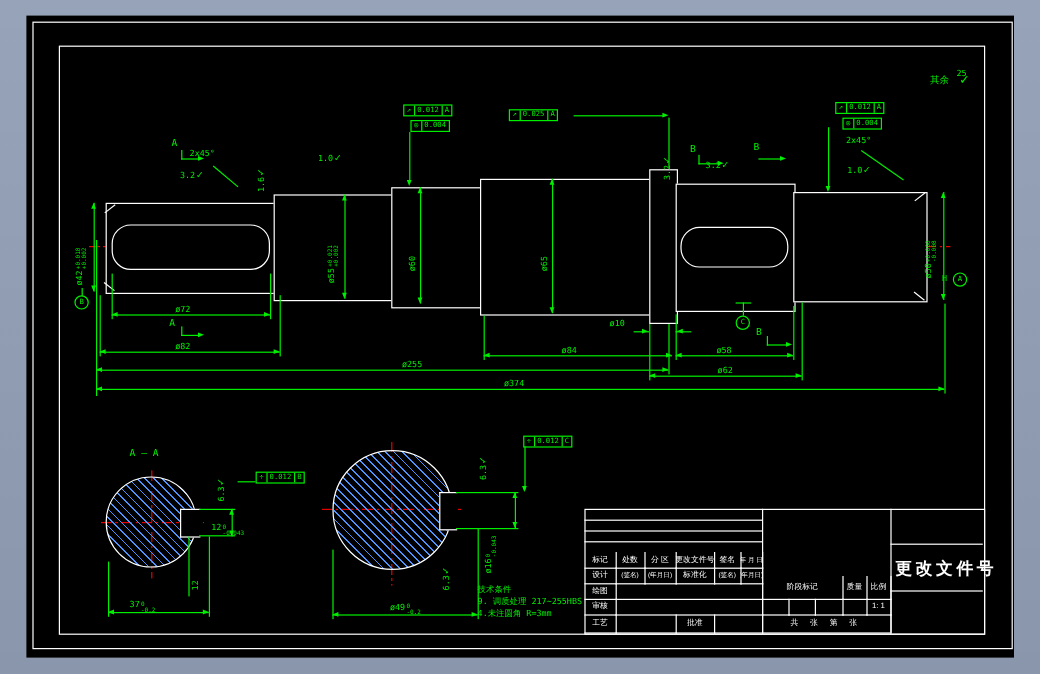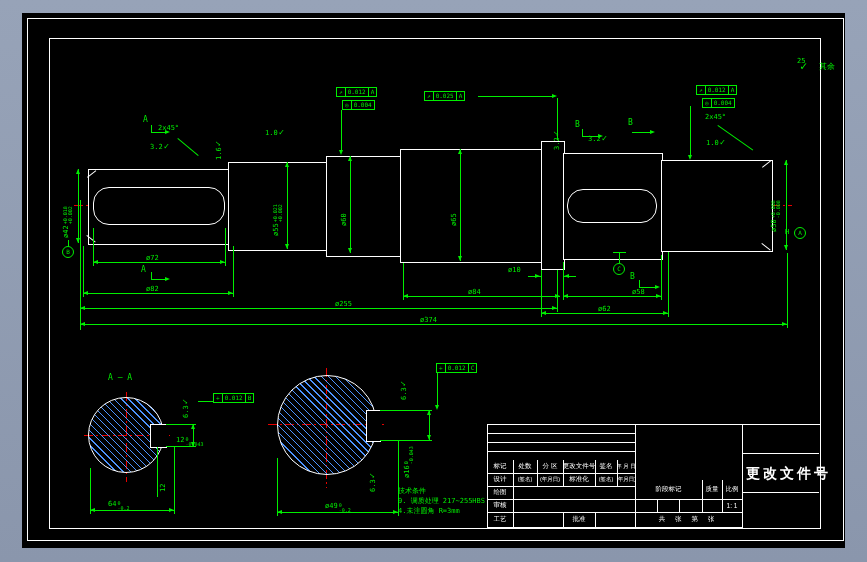--- a/index.html
+++ b/index.html
@@ -36,21 +36,21 @@
   .title{position:absolute;color:#fff;font-size:14px;font-weight:bold;letter-spacing:3px;white-space:nowrap}
 </style>
 </head>
 <body>
 
 <div class="stage">
   <div class="canvas"></div>
   <div class="fr" style="left:27px;top:18px;width:815px;height:521px"></div>
   <div class="fr" style="left:49px;top:38px;width:770px;height:489px"></div>
 
-  <span class="g g2" style="left:819px;top:63px">其余</span>
+  <span class="g g2" style="left:775px;top:63px">其余</span>
   <span class="g" style="left:797px;top:57px">25</span>
   <span class="g" style="left:800px;top:62px;font-size:12px">✓</span>
 
   <div class="rh" style="left:74px;top:205px;width:718px"></div>
   <div class="rv" style="left:105px;top:179px;height:52px"></div>
   <div class="rv" style="left:213px;top:179px;height:52px"></div>
   <div class="rv" style="left:581px;top:181px;height:48px"></div>
   <div class="rv" style="left:641px;top:181px;height:48px"></div>
 
   <div class="seg" style="left:88px;top:169px;width:140px;height:74px"></div>
@@ -194,21 +194,21 @@
   <div class="aw" style="left:83px;top:291px"></div>
   <div class="ae" style="left:228px;top:291px"></div>
   <span class="g" style="left:146px;top:285px">ø82</span>
   <div class="hl" style="left:403px;top:296px;width:157px"></div>
   <div class="aw" style="left:403px;top:294px"></div>
   <div class="ae" style="left:555px;top:294px"></div>
   <span class="g" style="left:468px;top:288px">ø84</span>
   <div class="hl" style="left:563px;top:296px;width:98px"></div>
   <div class="aw" style="left:563px;top:294px"></div>
   <div class="ae" style="left:656px;top:294px"></div>
-  <span class="g" style="left:632px;top:288px">ø58</span>
+  <span class="g" style="left:597px;top:288px">ø58</span>
   <div class="hl" style="left:80px;top:308px;width:477px"></div>
   <div class="aw" style="left:80px;top:306px"></div>
   <div class="ae" style="left:552px;top:306px"></div>
   <span class="g" style="left:335px;top:300px">ø255</span>
   <div class="hl" style="left:541px;top:313px;width:127px"></div>
   <div class="aw" style="left:541px;top:311px"></div>
   <div class="ae" style="left:663px;top:311px"></div>
   <span class="g" style="left:598px;top:305px">ø62</span>
   <div class="hl" style="left:80px;top:324px;width:707px"></div>
   <div class="aw" style="left:80px;top:322px"></div>
@@ -236,21 +236,21 @@
         <i>0</i>
         <i>-0.043</i>
       </span></span>
   <div class="vl" style="left:157px;top:447px;height:50px"></div>
   <span class="g rot" style="left:159px;top:492px">12</span>
   <div class="vl" style="left:90px;top:468px;height:46px"></div>
   <div class="vl" style="left:174px;top:447px;height:67px"></div>
   <div class="hl" style="left:90px;top:510px;width:84px"></div>
   <div class="aw" style="left:90px;top:508px"></div>
   <div class="ae" style="left:169px;top:508px"></div>
-  <span class="g" style="left:108px;top:500px"><span>64</span><span class="tol">
+  <span class="g" style="left:108px;top:500px"><span>37</span><span class="tol">
         <i>0</i>
         <i>-0.2</i>
       </span></span>
 
   <div class="rv" style="left:326px;top:368px;height:120px"></div>
   <div class="rh" style="left:268px;top:424px;width:118px"></div>
   <div class="circle" style="left:277px;top:375px;width:98px;height:98px"></div>
   <div class="notch" style="left:366px;top:410px;width:14px;height:30px"></div>
   <div class="frame" style="left:436px;top:363px">
       <span>÷</span>

